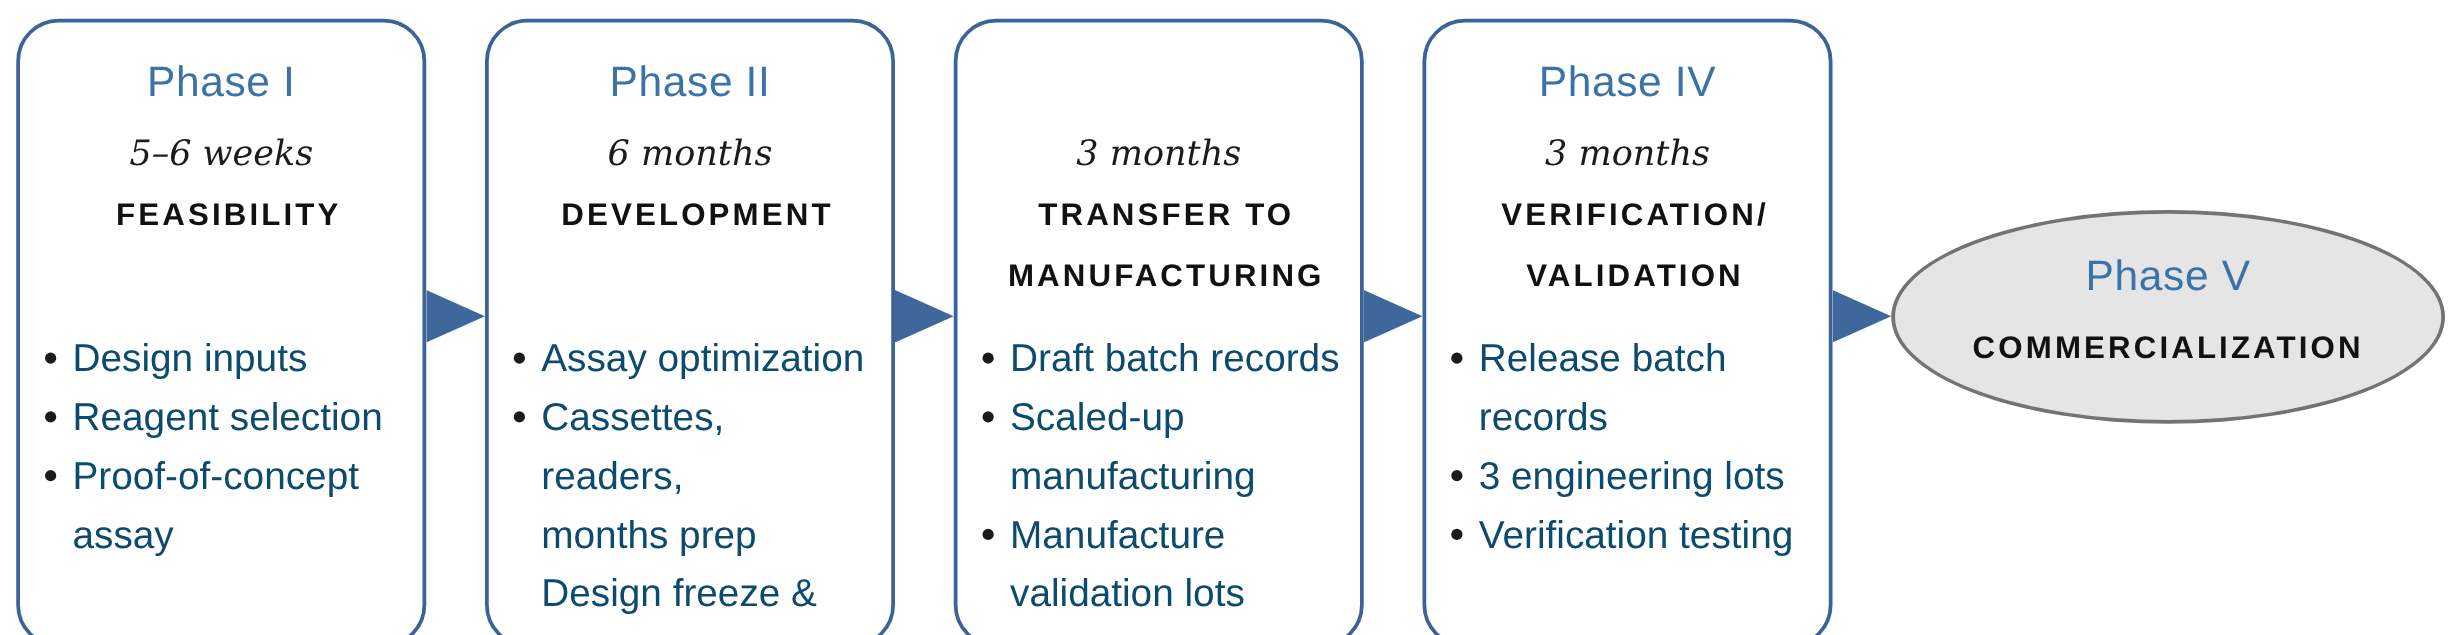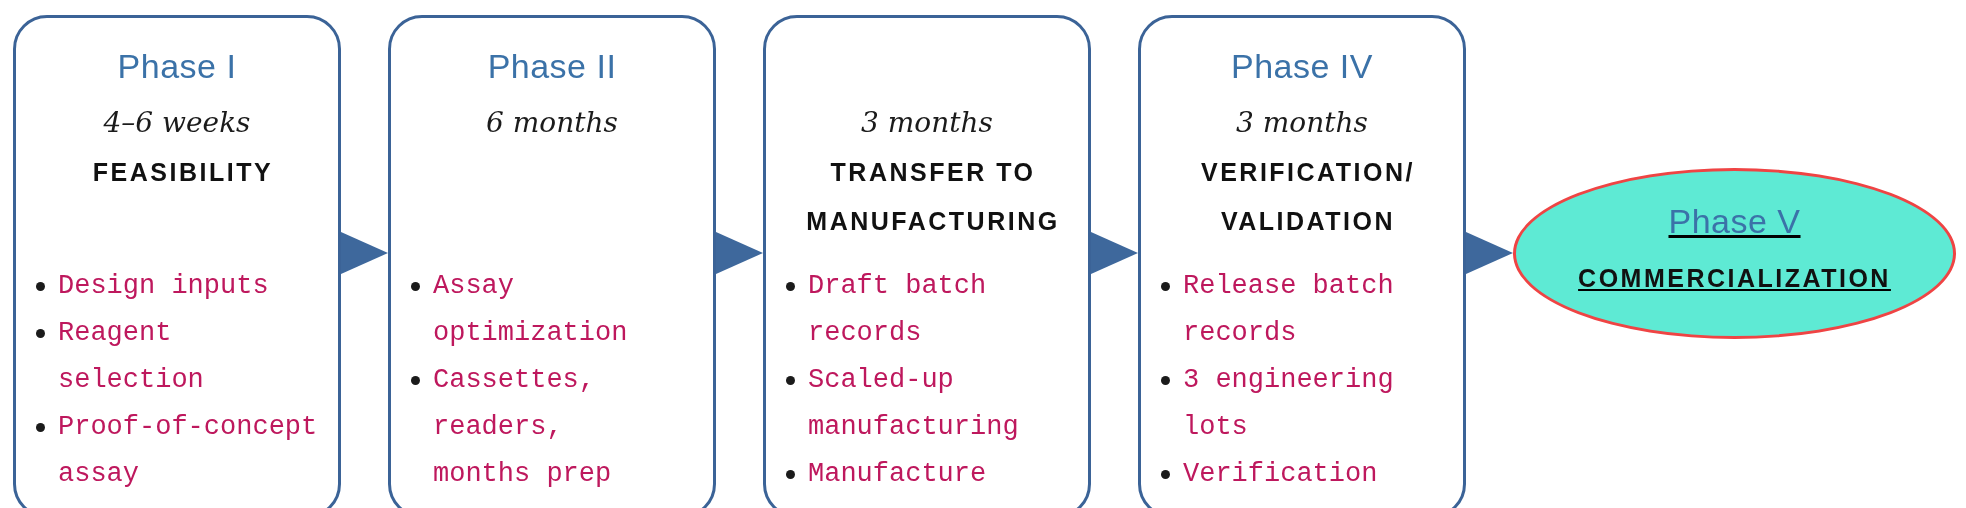--- a/index.html
+++ b/index.html
@@ -57,24 +57,24 @@
     letter-spacing: 2.5px;
     color: #111111;
   }
   .bullet-list {
     position: absolute;
     top: 245px; left: 20px; right: 12px;
   }
   .bullet-item {
     position: relative;
     padding-left: 22px;
-    font-family: Liberation Mono, monospace;
-    font-size: 27px;
+    font-family: Liberation Sans, sans-serif;
+    font-size: 31px;
     line-height: 47px;
-    color: #be185d;
+    color: #0c4a6e;
   }
   .bullet-dot {
     position: absolute;
     left: 0; top: 19px;
     width: 9px; height: 9px;
     border-radius: 50%;
     background: #1b1b1b;
   }
   .flow-arrow {
     flex: 0 0 auto;
@@ -83,46 +83,45 @@
     margin-top: 217px;
     background: #3E689C;
     clip-path: polygon(0 0, 100% 50%, 0 100%);
   }
   .phase-ellipse {
     flex: 0 0 auto;
     box-sizing: border-box;
     width: 443px;
     height: 171px;
     margin-top: 153px;
-    border: 3px solid #ef4444;
+    border: 3px solid #737373;
     border-radius: 50%;
-    background: #5eead4;
+    background: #e5e5e5;
     text-align: center;
     padding-top: 30px;
-    text-decoration: underline;
   }
   .phase-ellipse .phase-title {
     position: static;
     display: block;
   }
   .phase-ellipse .phase-category {
     position: static;
     display: block;
     margin-top: 20px;
     line-height: 34px;
   }
 </style>
 </head>
 <body>
 
 <div class="canvas">
   <div class="flow">
       <div class="phase-box">
         <div class="phase-title">Phase I</div>
-        <div class="phase-duration">4–6 weeks</div>
+        <div class="phase-duration">5–6 weeks</div>
         <div class="phase-category">
           <div>FEASIBILITY</div>
         </div>
         <div class="bullet-list">
           <div class="bullet-item">
             <span class="bullet-dot"></span>
             <div>Design inputs</div>
           </div>
           <div class="bullet-item">
             <span class="bullet-dot"></span>
@@ -132,20 +131,23 @@
             <span class="bullet-dot"></span>
             <div>Proof-of-concept</div>
             <div>assay</div>
           </div>
         </div>
       </div>
       <div class="flow-arrow"></div>
       <div class="phase-box">
         <div class="phase-title">Phase II</div>
         <div class="phase-duration">6 months</div>
+        <div class="phase-category">
+          <div>DEVELOPMENT</div>
+        </div>
         <div class="bullet-list">
           <div class="bullet-item">
             <span class="bullet-dot"></span>
             <div>Assay optimization</div>
           </div>
           <div class="bullet-item">
             <span class="bullet-dot"></span>
             <div>Cassettes, readers,</div>
             <div>months prep</div>
           </div>

